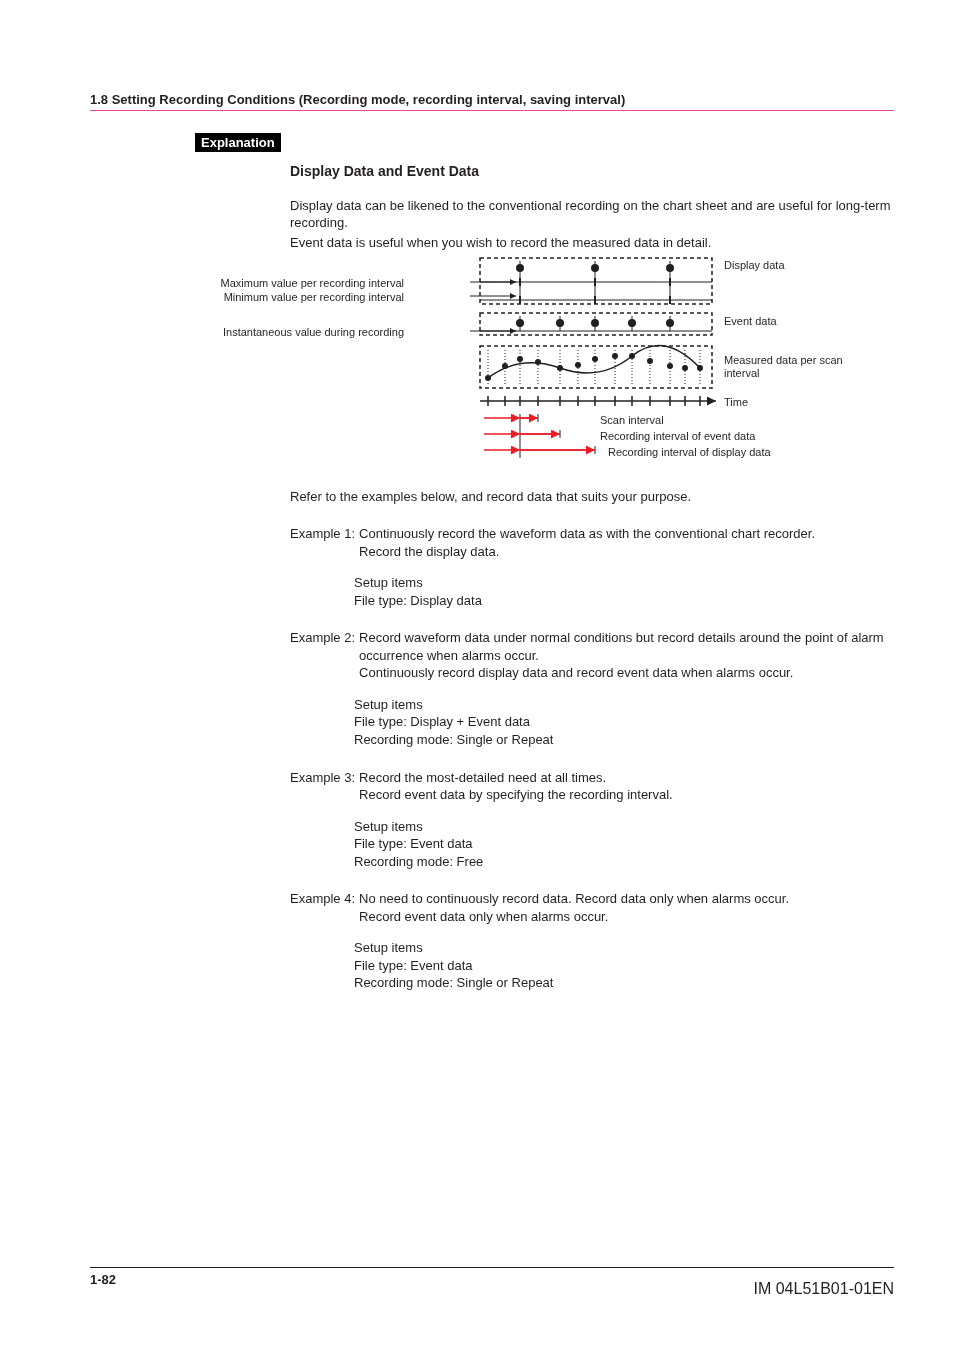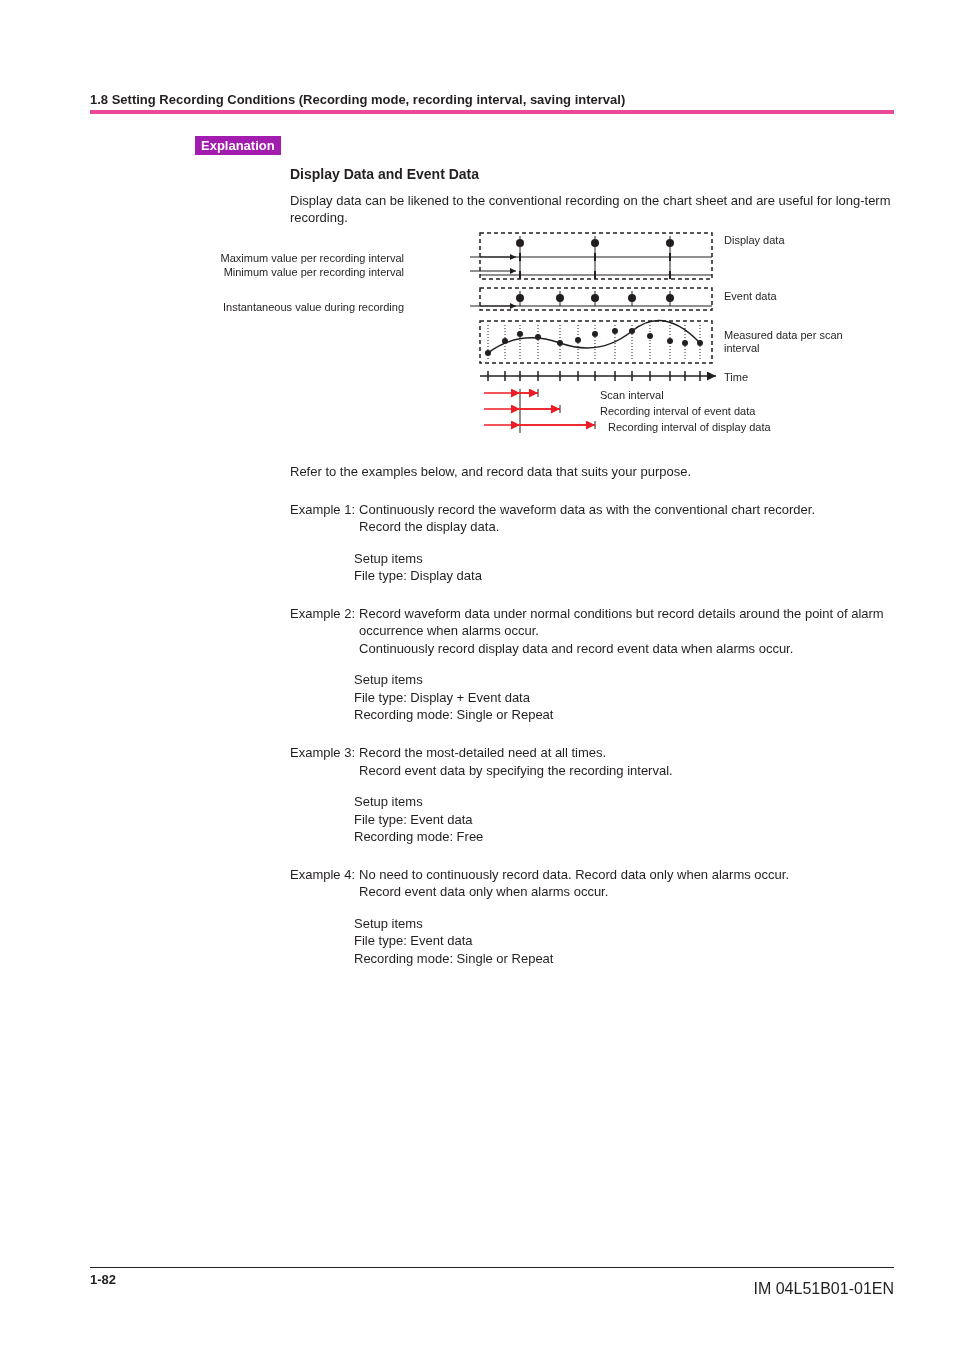--- a/index.html
+++ b/index.html
@@ -10,47 +10,47 @@
     color: #231f20;
   }
   .page {
     width: 954px;
     height: 1350px;
     position: relative;
     box-sizing: border-box;
     padding: 90px 60px 40px 90px;
   }
   .header-line {
-    border-bottom: 4px solid #ec4899;
+    border-bottom: 1px solid #ec4899;
     padding-bottom: 2px;
     margin-bottom: 22px;
   }
   .header-title {
     font-size: 13px;
     font-weight: bold;
   }
   .section-tag {
     display: inline-block;
-    background: #a21caf;
+    background: #000000;
     color: #fff;
     font-size: 13px;
     font-weight: bold;
     padding: 2px 6px;
     margin-left: 105px;
   }
   .content {
     margin-left: 200px;
     margin-top: 10px;
     font-size: 13px;
     line-height: 1.35;
   }
   .sub-heading {
     font-weight: bold;
     font-size: 14px;
-    margin-bottom: 8px;
+    margin-bottom: 16px;
   }
   .para {
     margin-bottom: 2px;
   }
   .diagram-area {
     position: relative;
     height: 210px;
     margin-left: 170px;
     margin-top: 4px;
   }
@@ -88,20 +88,21 @@
 
   <div class="header-line">
     <span class="header-title">1.8  Setting Recording Conditions (Recording mode, recording interval, saving interval)</span>
   </div>
 
   <div class="section-tag">Explanation</div>
 
   <div class="content">
     <div class="sub-heading">Display Data and Event Data</div>
     <div class="para">Display data can be likened to the conventional recording on the chart sheet and are useful for long-term recording.</div>
+    <div class="para">Event data is useful when you wish to record the measured data in detail.</div>
 
     <div class="diagram-area">
       <svg width="480" height="210" viewBox="0 0 480 210">
         <defs>
           <marker id="arrR" markerWidth="8" markerHeight="8" refX="6" refY="3" orient="auto">
             <path d="M0,0 L6,3 L0,6 Z" fill="#ed1c24"></path>
           </marker>
           <marker id="arrK" markerWidth="8" markerHeight="8" refX="6" refY="3" orient="auto">
             <path d="M0,0 L6,3 L0,6 Z" fill="#231f20"></path>
           </marker>

